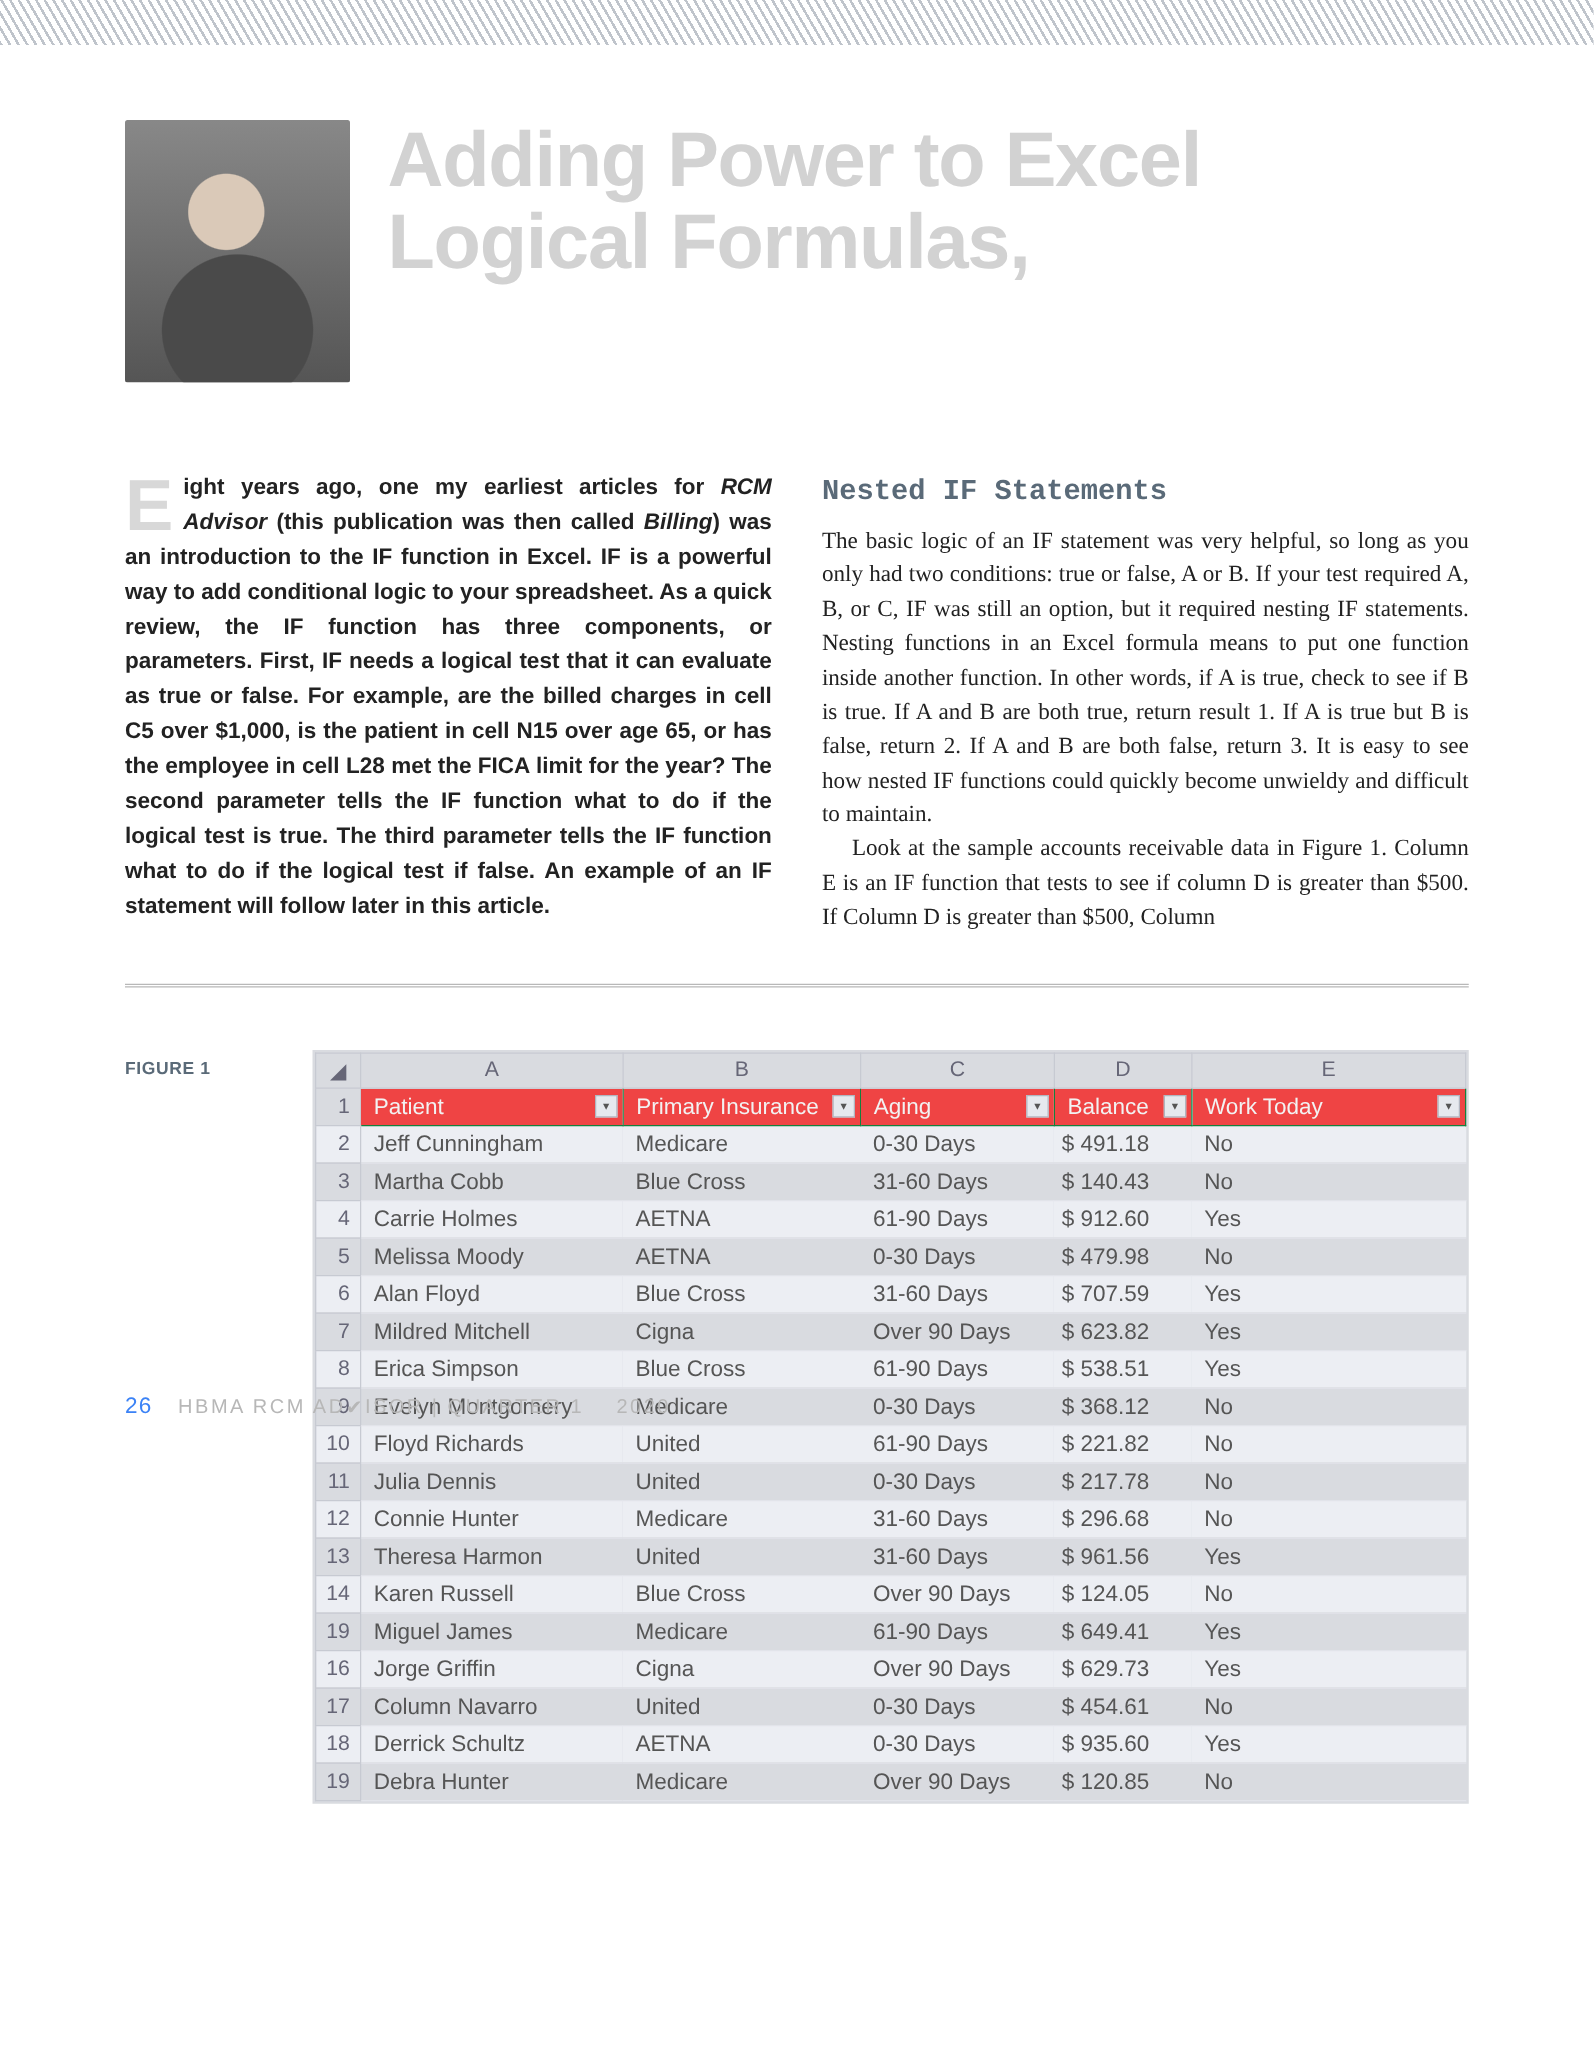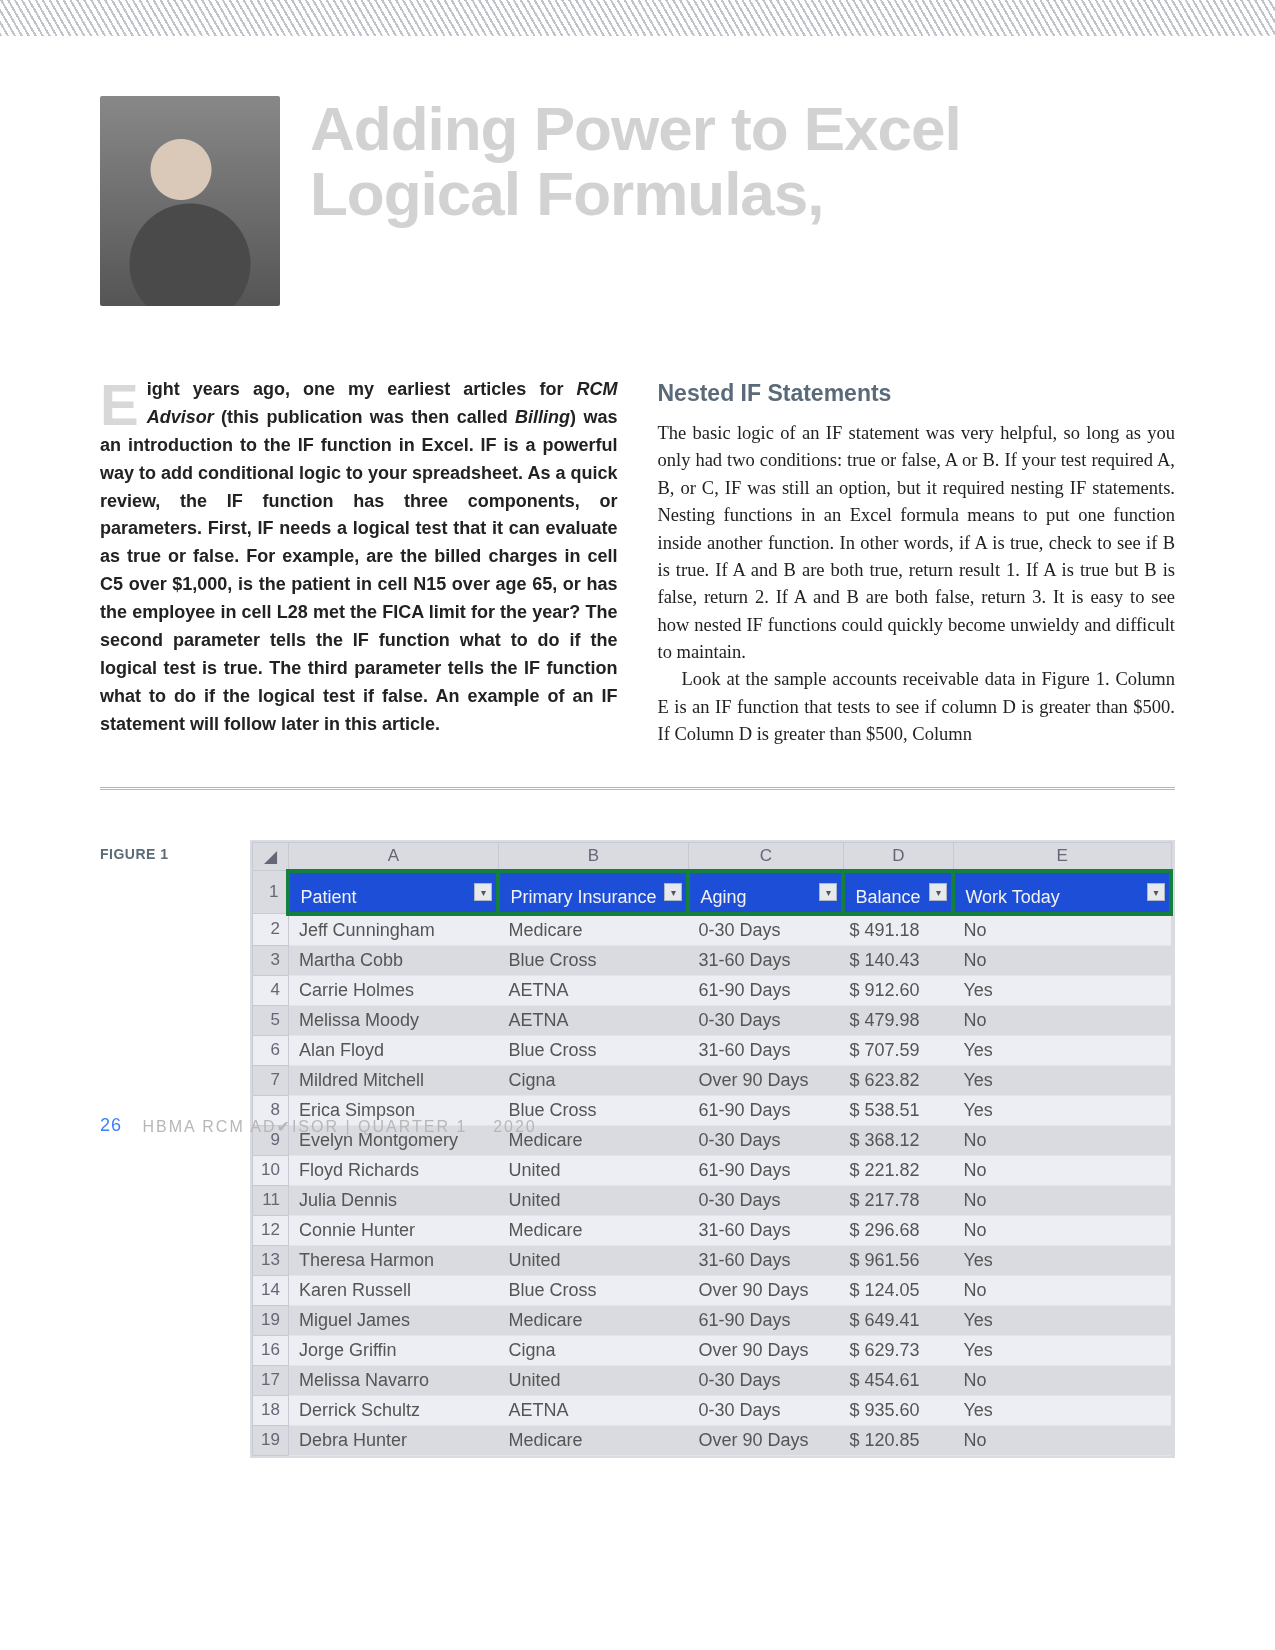--- a/index.html
+++ b/index.html
@@ -11,32 +11,32 @@
   .photo-placeholder-icon { display:flex; flex-direction:column; align-items:center; justify-content:center; width:100%; height:100%; background: radial-gradient(circle at 45% 35%, #e0c8b0 0 30px, transparent 31px), radial-gradient(circle at 50% 80%, #4a4a4a 0 60px, transparent 61px), linear-gradient(#888,#555);}
   .title-col { flex: 1; }
   .title-line { font-family: Arial, Helvetica, sans-serif; font-size: 62px; font-weight: 700; color: #d2d2d2; line-height: 1.05; letter-spacing: -1px; }
   .byline-row { display: inline-flex; align-items: flex-end; gap: 30px; }
   .byline { font-family: Arial, Helvetica, sans-serif; font-size: 19px; color: #bdbdbd; margin-left: 6px; }
   .body-cols { display: flex; gap: 40px; padding: 40px 100px 20px 100px; }
   .col { flex: 1; font-size: 18.5px; line-height: 1.48; }
   .dropcap { float: left; font-family: Arial, Helvetica, sans-serif; font-size: 58px; line-height: 0.85; font-weight: 700; color: #d8d8d8; padding: 4px 8px 0 0; }
   .intro-bold { font-weight: 700; font-family: Arial, Helvetica, sans-serif; font-size: 18px; line-height: 1.55;}
   .em-italic { font-style: italic; }
-  .subhead { font-family: Liberation Sans, sans-serif; font-weight: 700; font-size: 23px; color: #5a6a78; margin-bottom: 10px; }
+  .subhead { font-family: Liberation Mono, monospace; font-weight: 700; font-size: 23px; color: #5a6a78; margin-bottom: 10px; }
   .body-p { text-align: justify; }
   .body-p + .body-p { text-indent: 1.3em; margin-top: 0; }
   .rule { border: 0; border-top: 3px double #b8b8b8; margin: 18px 100px; }
   .figure-wrap { display: flex; padding: 32px 100px 0 100px; gap: 30px; }
   .figure-label { font-family: Arial, Helvetica, sans-serif; font-weight: 700; font-size: 14px; color: #5a6a78; letter-spacing: 0.5px; width: 120px; padding-top: 6px; }
   .sheet { flex: 1; background: #d9dbe0; padding: 2px; font-family: 'Segoe UI', Arial, sans-serif; font-size: 18px; color: #555; }
   table.excel { width: 100%; border-collapse: collapse; background: #d9dbe0; }
   .corner { width: 30px; background:#d9dbe0; border-bottom: 1px solid #aab; border-right: 1px solid #aab; text-align:center; color:#889; font-size:15px; }
   .colhdr td { background:#d9dbe0; text-align:center; color:#667; font-weight:400; border:1px solid #c7cad2; font-size:17px; padding:3px 0;}
   .rownum { background:#d9dbe0; text-align:right; padding:0 8px; color:#667; border:1px solid #c7cad2; font-size:17px; width:34px;}
-  .hdrcell { background:#1d4ed8; color:#f2f2f2; font-weight:500; padding:14px 8px 4px 10px; border:4px solid #15803d; position:relative; white-space:nowrap;}
+  .hdrcell { background:#ef4444; color:#f2f2f2; font-weight:500; padding:4px 8px 4px 10px; border:1px solid #15803d; position:relative; white-space:nowrap;}
   .filter-btn { position:absolute; right:4px; top:50%; transform:translateY(-50%); width:18px; height:18px; background:#e6e9ee; border:1px solid #b0b6c0; display:inline-flex; align-items:center; justify-content:center; font-size:10px; color:#555;}
   .datacell { padding:4px 10px; border-bottom:1px solid #e2e4ea; white-space:nowrap; }
   .row-even td.datacell, .row-even td.rownum { background:#d9dbe0; }
   .row-odd td.datacell, .row-odd td.rownum { background:#eceef3; }
   .balcell { text-align:left; padding-left:6px; }
   .footer { position:absolute; bottom:40px; left:100px; font-family: Arial, Helvetica, sans-serif; font-size:16px; color:#b7b7b7; letter-spacing: 2px; }
   .footer .pg { color:#3b82f6; font-size:18px; margin-right:14px; letter-spacing:1px;}
   .footer .v { display:inline-block; vertical-align:middle;}
 </style>
 </head>
@@ -218,21 +218,21 @@
             <tr class="row-odd">
               <td class="rownum">16</td>
               <td class="datacell">Jorge Griffin</td>
               <td class="datacell">Cigna</td>
               <td class="datacell">Over 90 Days</td>
               <td class="datacell balcell">$  629.73</td>
               <td class="datacell">Yes</td>
             </tr>
             <tr class="row-even">
               <td class="rownum">17</td>
-              <td class="datacell">Melissa Navarro</td>
+              <td class="datacell">Column Navarro</td>
               <td class="datacell">United</td>
               <td class="datacell">0-30 Days</td>
               <td class="datacell balcell">$  454.61</td>
               <td class="datacell">No</td>
             </tr>
             <tr class="row-odd">
               <td class="rownum">18</td>
               <td class="datacell">Derrick Schultz</td>
               <td class="datacell">AETNA</td>
               <td class="datacell">0-30 Days</td>

